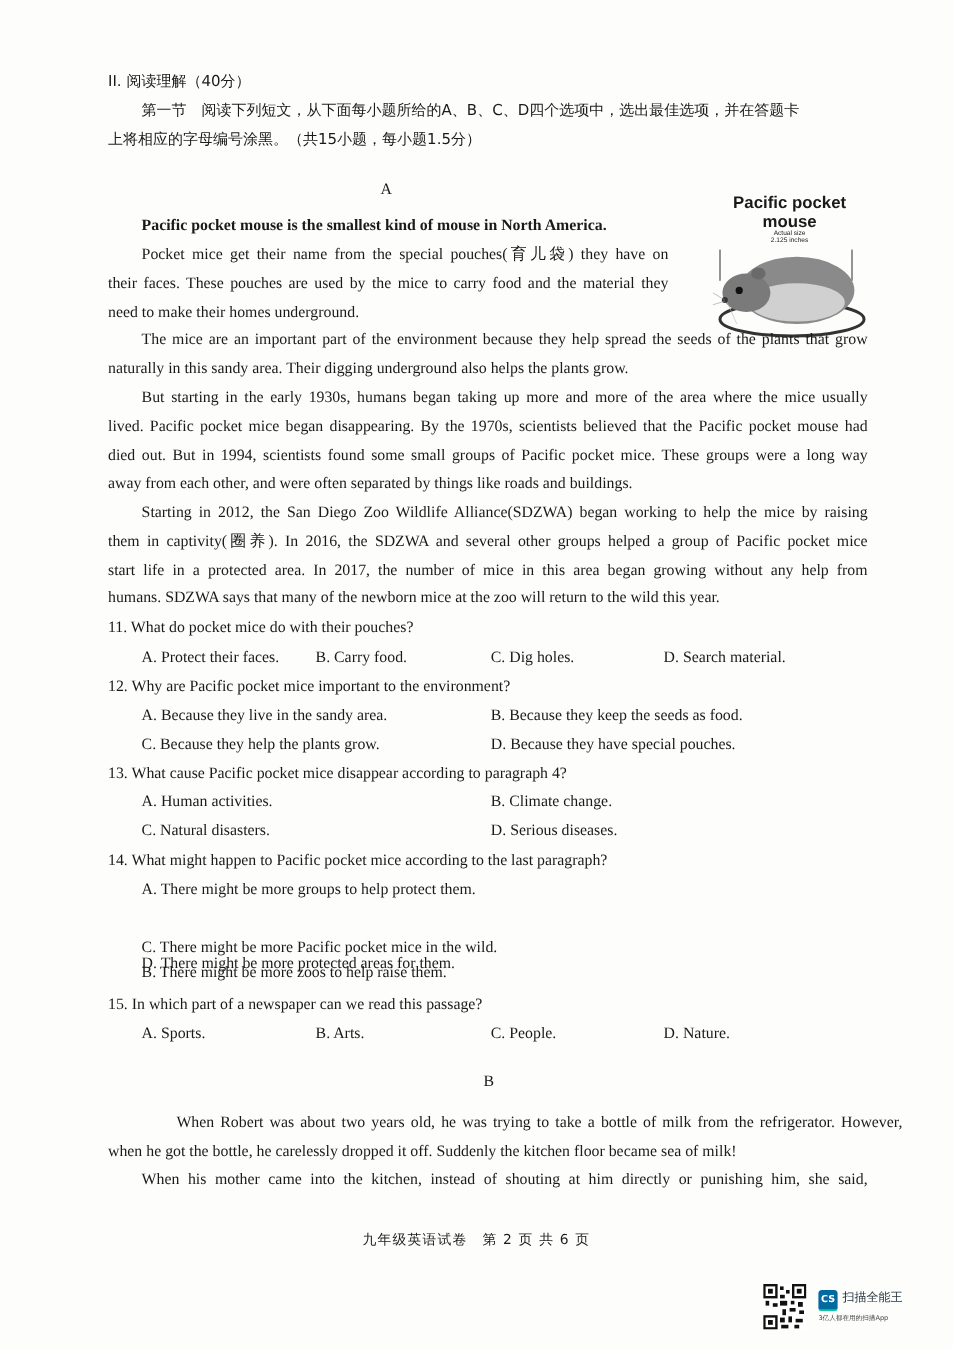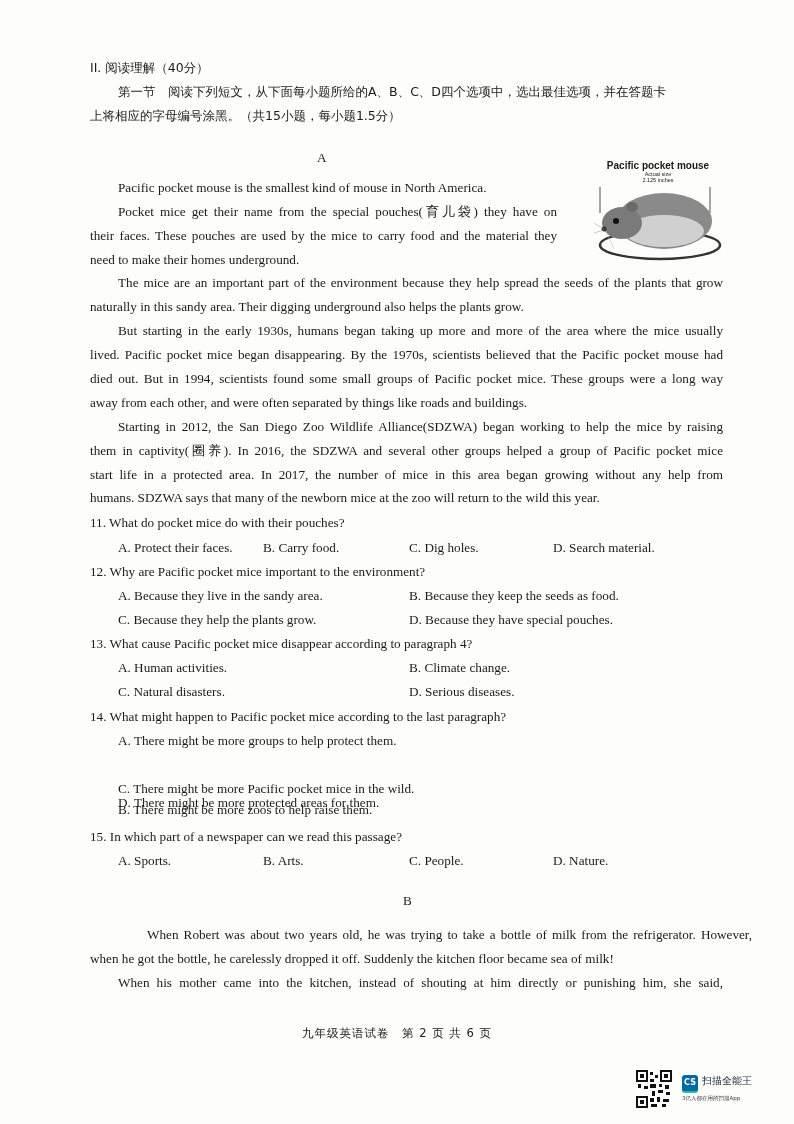--- a/index.html
+++ b/index.html
@@ -5,21 +5,21 @@
   html, body { margin: 0; padding: 0; }
   body {
     width: 794px; height: 1124px; background: #fdfdfb; position: relative; overflow: hidden;
     font-family: "Liberation Serif", "DejaVu Serif", serif; color: #1a1a1a;
   }
   .abs { position: absolute; }
   .line { position: absolute; font-size: 13.2px; line-height: 16px; white-space: nowrap; }
   .just { text-align: justify; text-align-last: justify; }
   .cn { font-family: "DejaVu Sans", sans-serif; font-size: 12.5px; }
   .mouse-fig { position: absolute; left: 594px; top: 160px; width: 128px; height: 108px; }
-  .mouse-title { font-family: "Liberation Sans", sans-serif; font-weight: bold; font-size: 10px; text-align: center; }
+  .mouse-title { font-family: "Liberation Sans", sans-serif; font-weight: bold; font-size: 14px; text-align: center; }
   .mouse-sub { font-family: "Liberation Sans", sans-serif; font-size: 5.5px; text-align: center; }
   .footer { position: absolute; top: 1026px; left: 0; width: 794px; text-align: center; font-family: "DejaVu Sans", sans-serif; font-size: 11.5px; letter-spacing: 1px; }
   .scanner { position: absolute; left: 636px; top: 1070px; }
 </style>
 </head>
 <body>
 
 <div class="line cn" style="left:90px;top:60px;">II. 阅读理解（40分）</div>
 <div class="line cn" style="left:118px;top:84px;">第一节　阅读下列短文，从下面每小题所给的A、B、C、D四个选项中，选出最佳选项，并在答题卡</div>
 <div class="line cn" style="left:90px;top:108px;">上将相应的字母编号涂黑。（共15小题，每小题1.5分）</div>
@@ -39,21 +39,21 @@
     <ellipse cx="28" cy="40" rx="20" ry="16" fill="#7a7a7a"></ellipse>
     <ellipse cx="38" cy="24" rx="6" ry="5" fill="#6a6a6a"></ellipse>
     <circle cx="22" cy="38" r="3" fill="#111"></circle>
     <circle cx="10" cy="46" r="2.5" fill="#333"></circle>
     <line x1="10" y1="46" x2="0" y2="40" stroke="#999" stroke-width="0.5"></line>
     <line x1="10" y1="47" x2="0" y2="50" stroke="#999" stroke-width="0.5"></line>
     <line x1="12" y1="48" x2="20" y2="66" stroke="#bbb" stroke-width="0.5"></line>
   </svg>
 </div>
 
-<div class="line" style="left:118px;top:180px;">Pacific pocket mouse is the smallest kind of mouse in North America.</div>
+<div class="line" style="left:118px;top:180px;font-weight:bold;">Pacific pocket mouse is the smallest kind of mouse in North America.</div>
 <div class="line just" style="left:118px;top:204px;width:439px;">Pocket mice get their name from the special pouches(育儿袋) they have on</div>
 <div class="line just" style="left:90px;top:228px;width:467px;">their faces. These pouches are used by the mice to carry food and the material they</div>
 <div class="line" style="left:90px;top:252px;">need to make their homes underground.</div>
 <div class="line just" style="left:118px;top:275px;width:605px;">The mice are an important part of the environment because they help spread the seeds of the plants that grow</div>
 <div class="line" style="left:90px;top:299px;">naturally in this sandy area. Their digging underground also helps the plants grow.</div>
 <div class="line just" style="left:118px;top:323px;width:605px;">But starting in the early 1930s, humans began taking up more and more of the area where the mice usually</div>
 <div class="line just" style="left:90px;top:347px;width:633px;">lived. Pacific pocket mice began disappearing. By the 1970s, scientists believed that the Pacific pocket mouse had</div>
 <div class="line just" style="left:90px;top:371px;width:633px;">died out. But in 1994, scientists found some small groups of Pacific pocket mice. These groups were a long way</div>
 <div class="line" style="left:90px;top:395px;">away from each other, and were often separated by things like roads and buildings.</div>
 <div class="line just" style="left:118px;top:419px;width:605px;">Starting in 2012, the San Diego Zoo Wildlife Alliance(SDZWA) began working to help the mice by raising</div>

